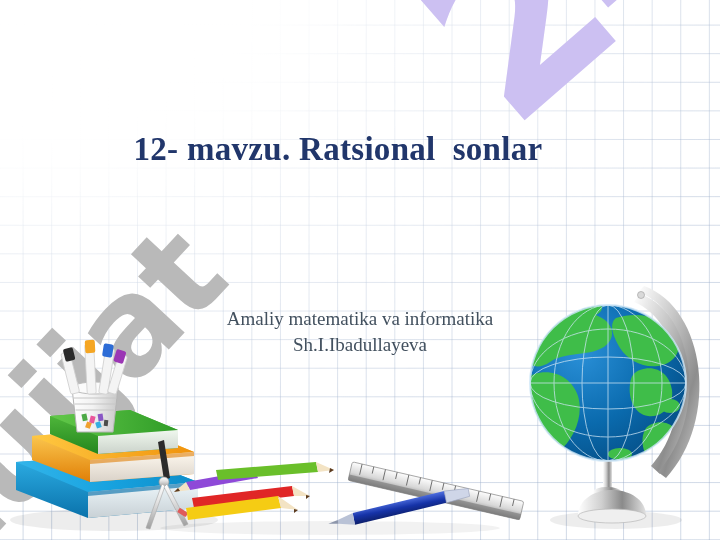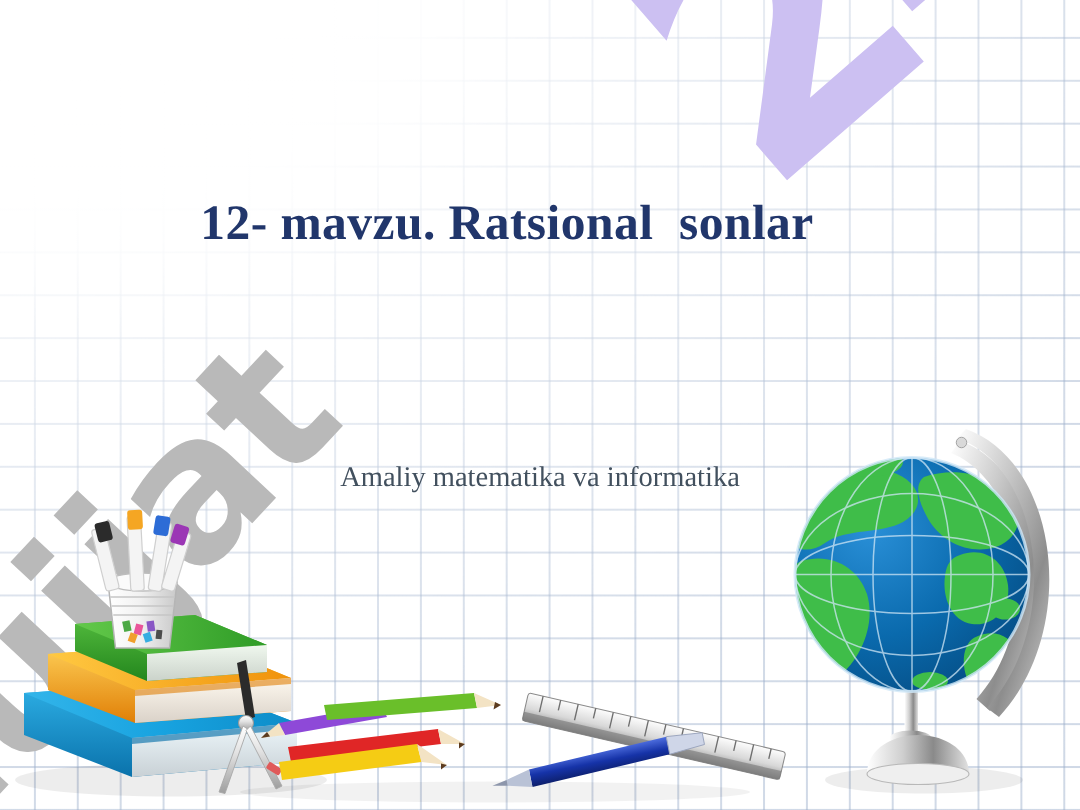--- a/index.html
+++ b/index.html
@@ -345,15 +345,16 @@
 
       <path d="M118 14 C176 34 188 140 138 194 L146 200 C200 142 186 30 124 8 Z" fill="url(#gRing)"></path>
       <circle cx="121" cy="17" r="3.5" fill="#d9d9d9" stroke="#9b9b9b" stroke-width="0.6"></circle>
     </svg>
   </div>
 
   <div class="title">12- mavzu. Ratsional  sonlar</div>
 
   <div class="subtitle">
     <div>Amaliy matematika va informatika</div>
+    <div>Sh.I.Ibadullayeva</div>
   </div>
 
 </div>
 
 </body></html>

